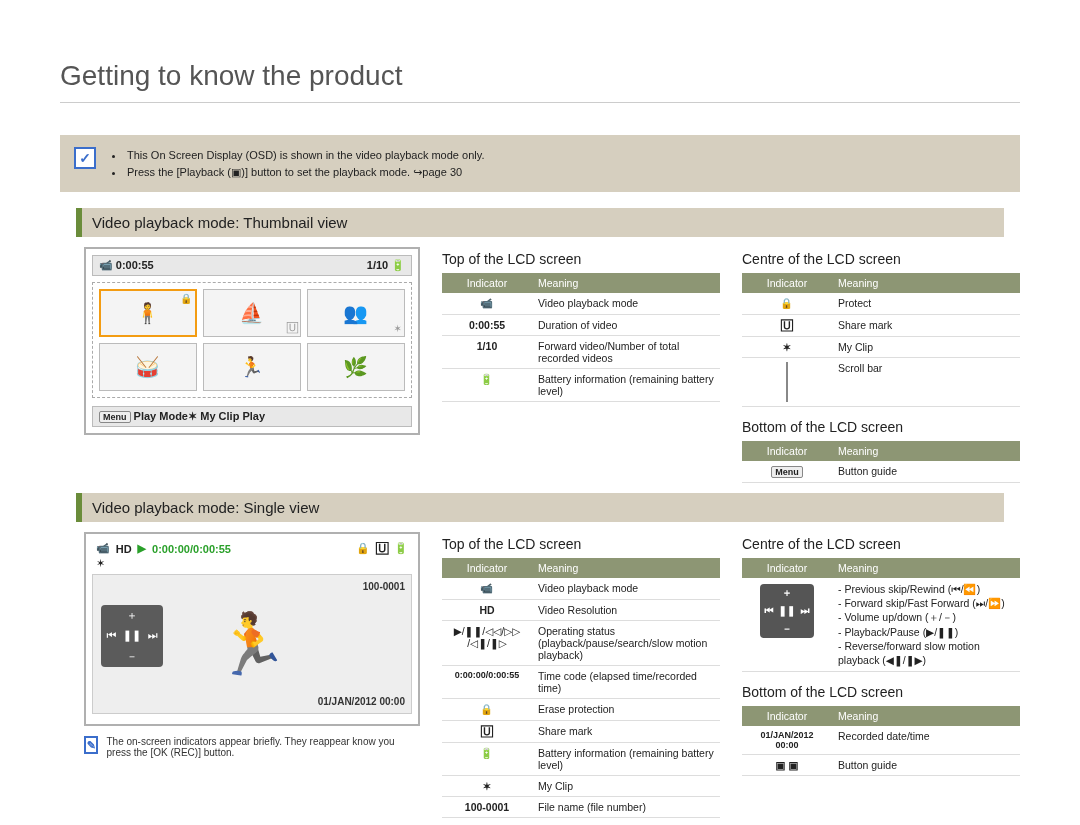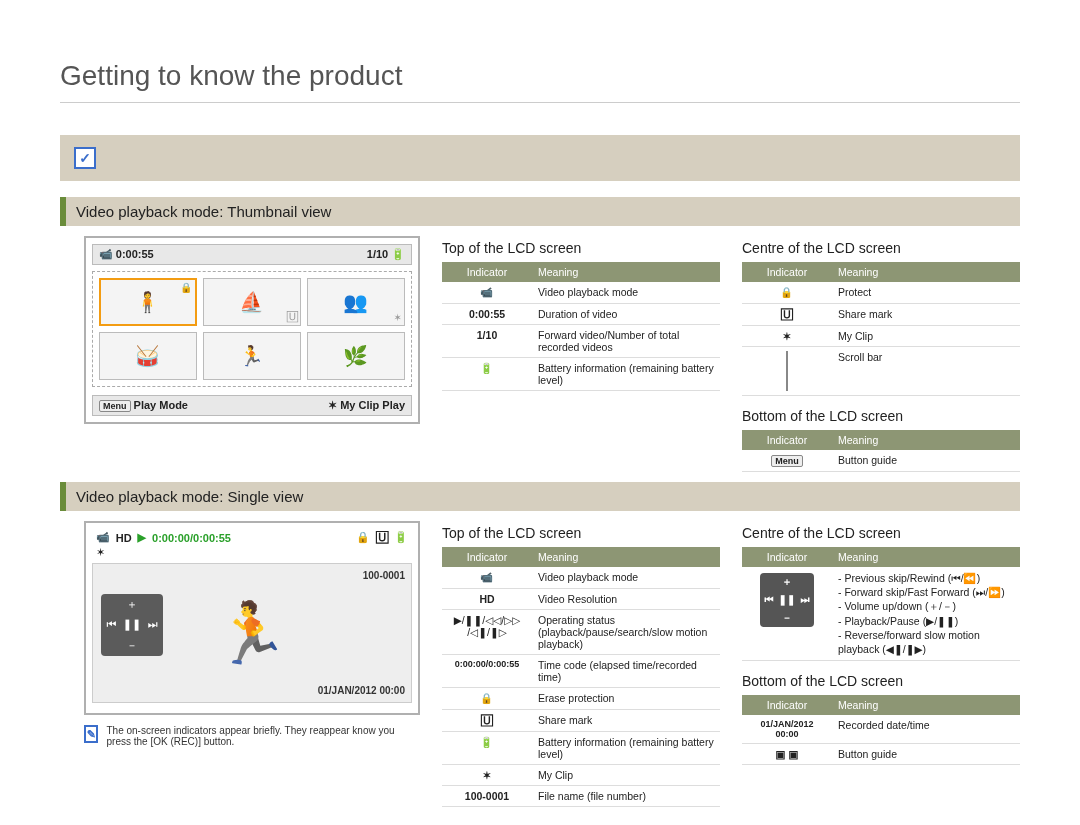--- a/index.html
+++ b/index.html
@@ -35,21 +35,21 @@
     color:#3b6ecb;font-weight:bold;font-size:14px;
     background:#fff;
   }
   .note-list { margin:0; padding-left: 4px; line-height:1.5;}
   .note-list li { list-style: disc inside; }
   .section-header {
     border-left: 6px solid #6a8c3a;
     background: #d6cfbf;
     padding: 6px 10px;
     font-size: 15px;
-    margin: 10px 0;
+    margin: 10px 16px;
   }
   .cols { display:flex; gap:22px; }
   .col-left { width: 360px; flex-shrink:0;padding-left:24px;}
   .col-mid, .col-right { flex:1; min-width:0;}
   .subhdr { font-size:14px; font-weight:normal; margin:4px 0 6px 0;}
   table.osd { width:100%; border-collapse:collapse; font-size:10.5px; }
   table.osd th { background:#8d9674; color:#fff; font-weight:normal; padding:4px 6px; text-align:left;}
   table.osd th:first-child { width:90px; text-align:center;}
   table.osd td { border-bottom:1px solid #ddd; padding:4px 6px; vertical-align:top;}
   table.osd td:first-child { text-align:center; font-weight:bold;}
@@ -71,21 +71,21 @@
   }
   .thumb {
     border:1px solid #bbb;height:48px;background:#f4f4f4;
     display:flex;align-items:center;justify-content:center;font-size:20px;color:#999;
     position:relative;
   }
   .thumb.sel{border:2px solid #f39c12;}
   .screen-bottombar {
     background:#e8e8e8;border:1px solid #bbb;
     padding:3px 6px;font-size:11px;font-weight:bold;
-    display:flex;justify-content:space-between;
+    display:flex;
   }
   .screen2 .header2{
     display:flex;gap:6px;align-items:center;font-size:11px;font-weight:bold;
     padding:2px 4px;
   }
   .green{color:#2aa02a;}
   .screen2 .body2{
     height:140px;background:#eee;border:1px solid #ccc;margin:4px 0;
     position:relative;color:#777;
     display:flex;align-items:center;justify-content:center;font-size:60px;
@@ -110,20 +110,24 @@
   .multi-line td{line-height:1.35;}
   .pill{display:inline-block;border:1px solid #888;padding:0 3px;font-size:9px;border-radius:2px;background:#eee;}
 </style>
 </head>
 <body>
 
 <div class="page-title">Getting to know the product</div>
 
 <div class="note-box">
   <div class="note-icon">✓</div>
+  <ul class="note-list">
+    <li>This On Screen Display (OSD) is shown in the video playback mode only.</li>
+    <li>Press the [Playback (▣)] button to set the playback mode. ↪page 30</li>
+  </ul>
 </div>
 
 <div class="section-header">Video playback mode: Thumbnail view</div>
 
 <div class="cols">
   <div class="col-left">
     <div class="screen">
       <div class="screen-topbar">
         <span><span>📹</span> <span>0:00:55</span></span>
         <span><span>1/10</span> <span>🔋</span></span>

